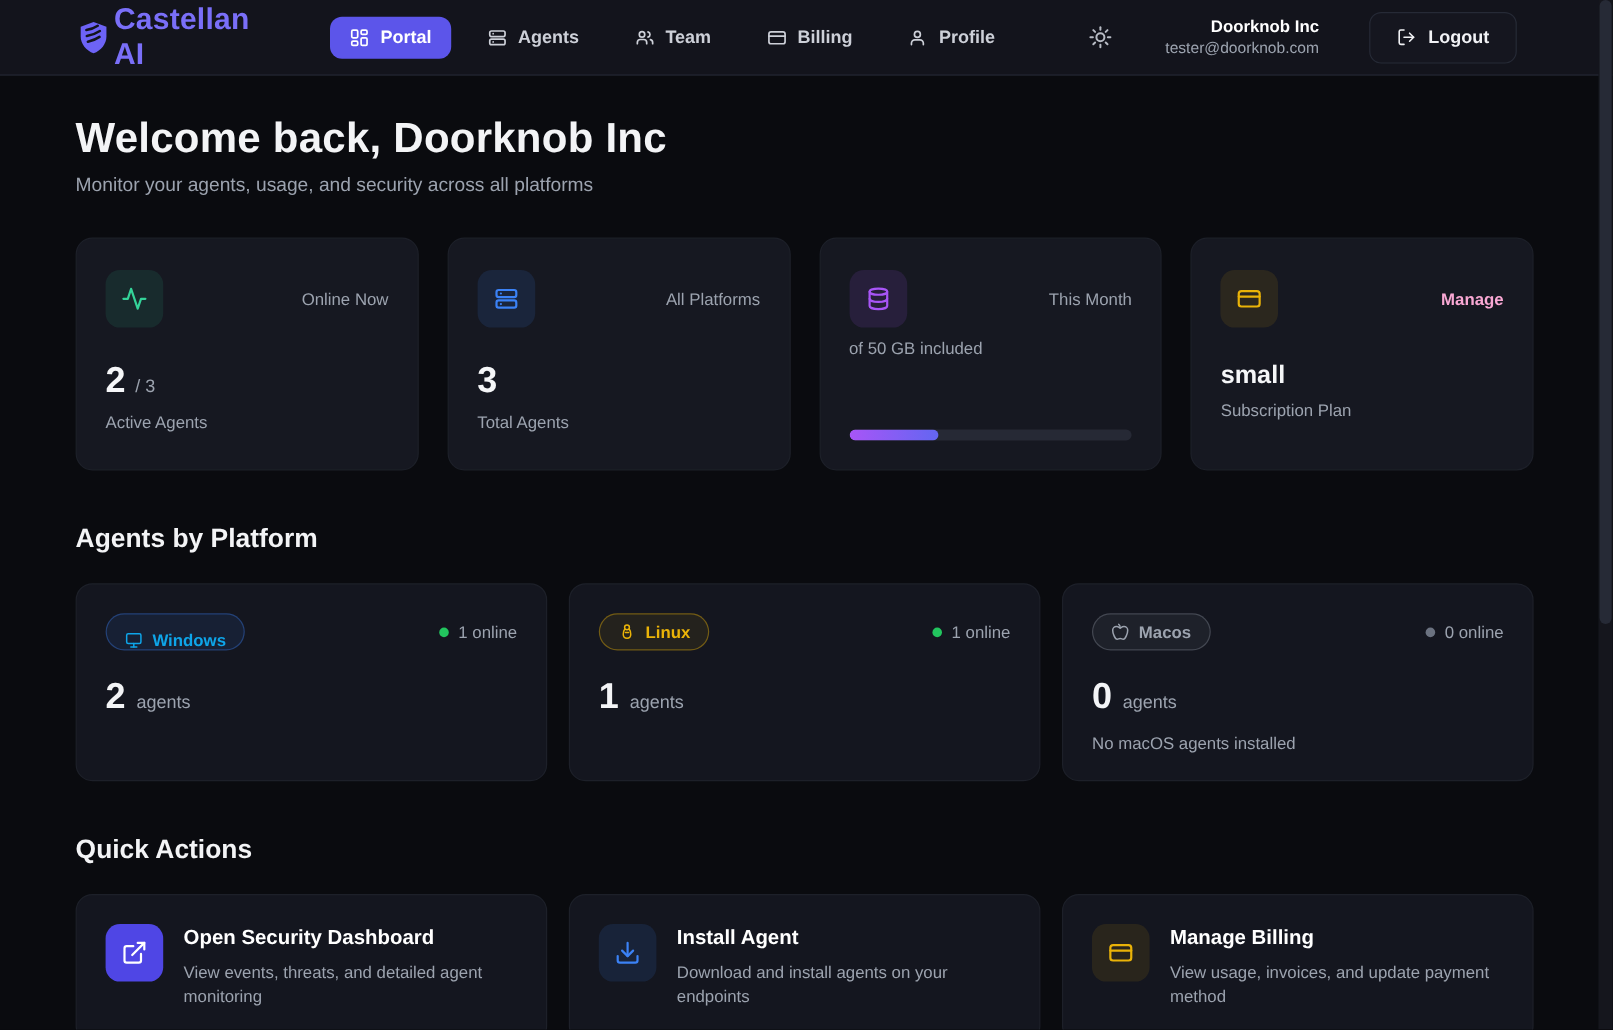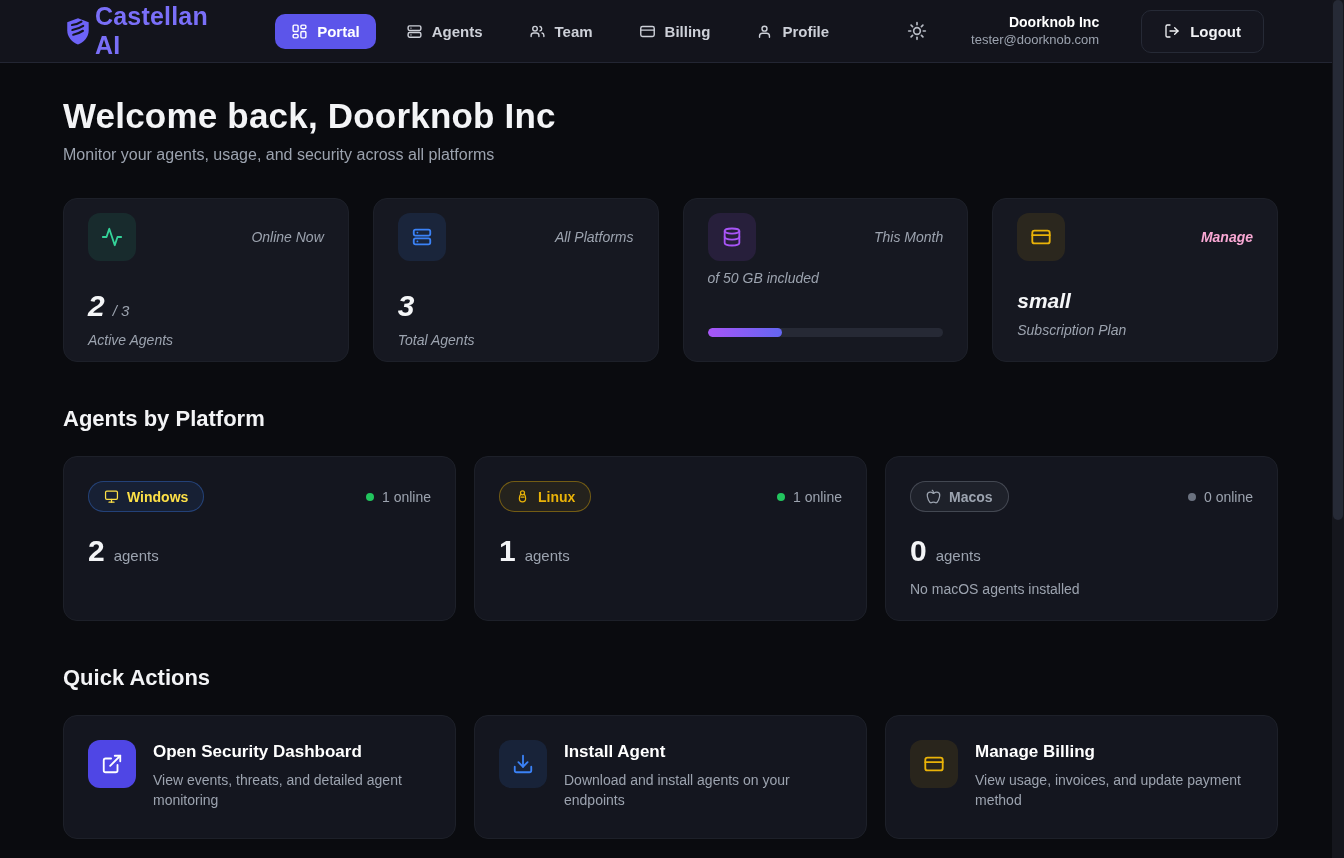--- a/index.html
+++ b/index.html
@@ -60,21 +60,21 @@
   .logout-btn svg{width:16px;height:16px;}
   
   main{width:1215px;margin-left:63px;}
   h1{font-size:35px;font-weight:bold;margin-top:33px;letter-spacing:.2px;}
   .subtitle{font-size:16px;color:var(--muted);margin-top:10px;}
   h2{font-size:22px;font-weight:bold;}
   
   .stats-grid{display:grid;grid-template-columns:repeat(4,1fr);gap:24px;margin-top:34px;}
   .stat-card{
     background:var(--card);border:1px solid #1d2029;border-radius:14px;
-    height:164px;padding:14px 24px;position:relative;font-style:italic;
+    height:194px;padding:26px 24px;position:relative;
   }
   .stat-top{display:flex;align-items:center;justify-content:space-between;}
   .tile{width:48px;height:48px;border-radius:12px;display:flex;align-items:center;justify-content:center;}
   .tile svg{width:22px;height:22px;}
   .tile.green{color:#34d399;background:rgba(52,211,153,.10);}
   .tile.blue{color:#3b82f6;background:rgba(59,130,246,.12);}
   .tile.purple{color:#a855f7;background:rgba(168,85,247,.12);}
   .tile.yellow{color:#eab308;background:rgba(234,179,8,.10);}
   .stat-label{font-size:14px;color:var(--muted);}
   .manage-link{font-size:14px;font-weight:600;color:#f9a8d4;text-decoration:none;cursor:pointer;}
@@ -95,21 +95,21 @@
     background:var(--card2);border:1px solid #1d2029;border-radius:14px;
     height:165px;padding:24px;
   }
   .platform-top{display:flex;align-items:center;justify-content:space-between;}
   .badge{
     display:inline-flex;align-items:center;gap:8px;
     height:31px;padding:0 15px;border-radius:16px;
     font-size:14px;font-weight:bold;
   }
   .badge svg{width:15px;height:15px;}
-  .badge.windows{color:#fde047;background:rgba(59,130,246,.10);border:1px solid rgba(59,130,246,.35);}
+  .badge.windows{color:#0ea5e9;background:rgba(59,130,246,.10);border:1px solid rgba(59,130,246,.35);align-items:flex-end;}
   .badge.linux{color:#eab308;background:rgba(234,179,8,.08);border:1px solid rgba(234,179,8,.40);align-items:center;}
   .badge.macos{color:#9ca3af;background:rgba(156,163,175,.08);border:1px solid rgba(156,163,175,.30);}
   .online-status{display:flex;align-items:center;gap:8px;font-size:14px;color:var(--muted);}
   .dot{width:8px;height:8px;border-radius:50%;}
   .platform-count-row{margin-top:22px;display:flex;align-items:baseline;gap:9px;}
   .platform-count{font-size:30px;font-weight:bold;}
   .platform-count-label{font-size:15px;color:var(--muted);}
   .platform-note{font-size:14px;color:var(--muted);margin-top:13px;}
   
   .quick-grid{display:grid;grid-template-columns:repeat(3,1fr);gap:18px;margin-top:24px;}

